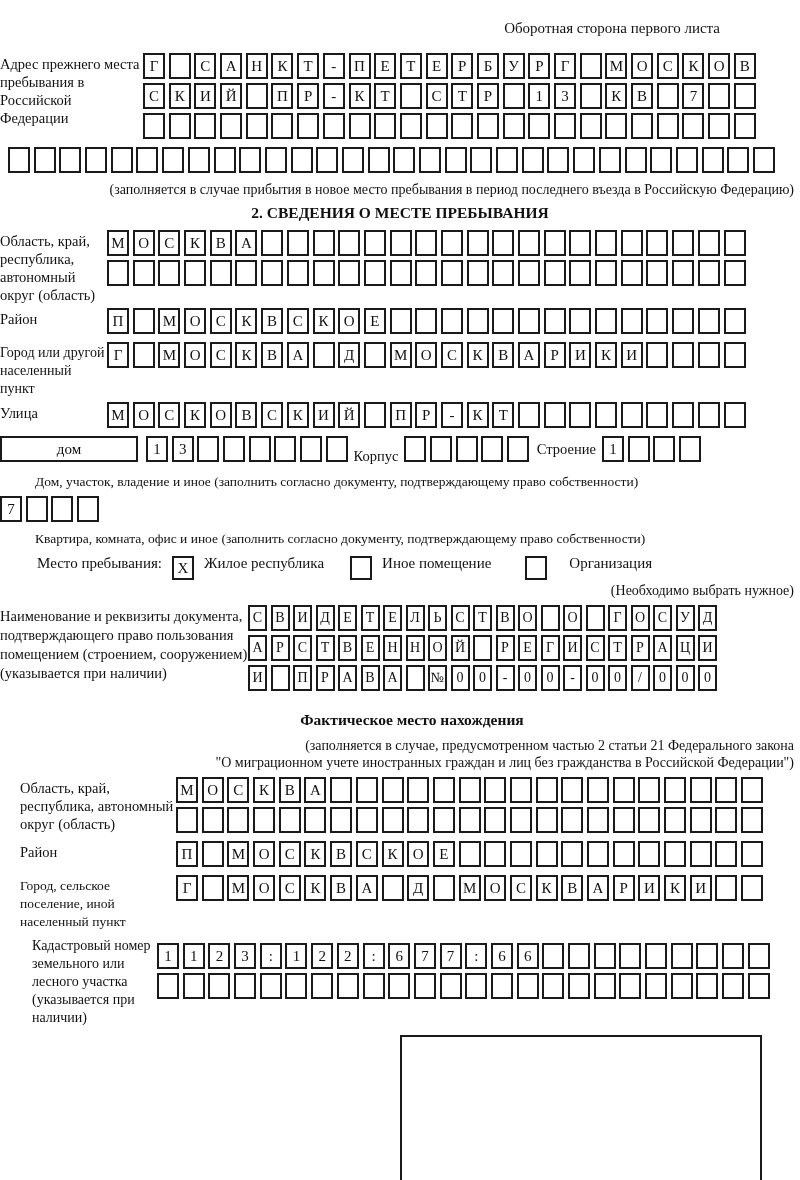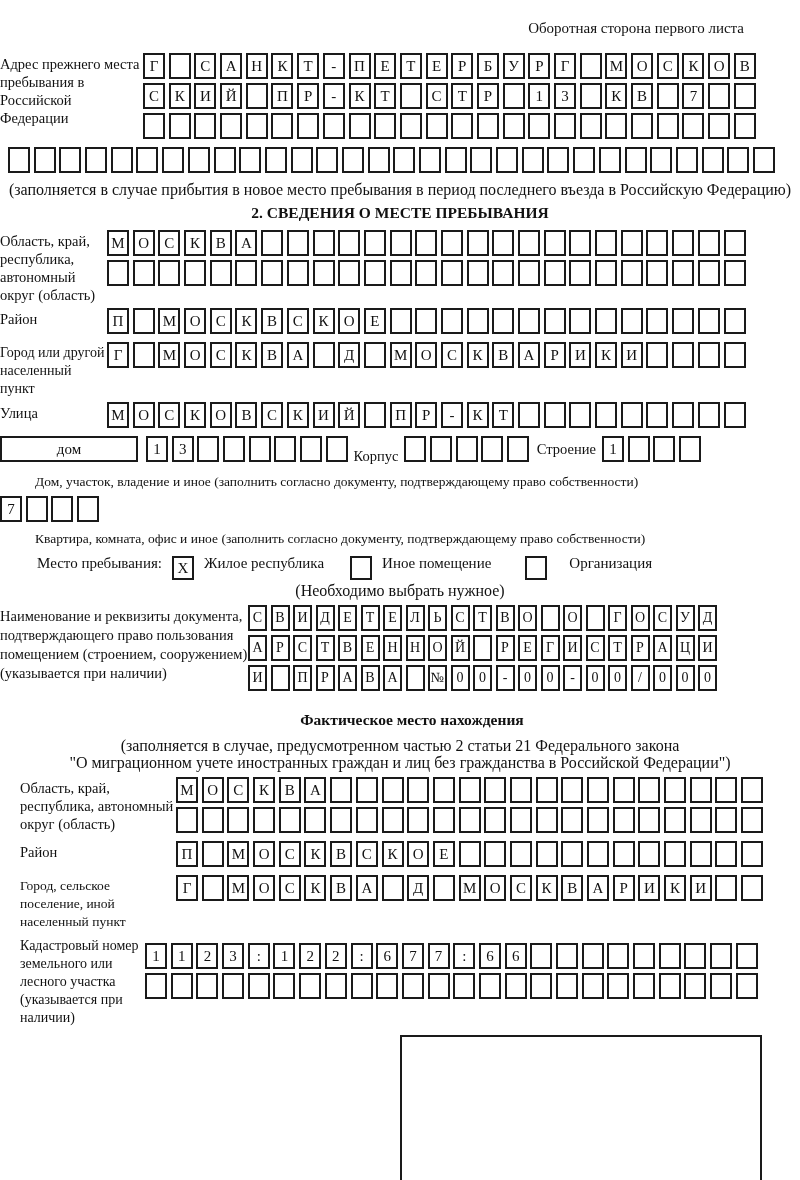--- a/index.html
+++ b/index.html
@@ -1,55 +1,55 @@
 <!DOCTYPE html>
 <html><head>
 <meta charset="utf-8">
 <style>
   html,body{margin:0;padding:0;background:#fff;}
   body{
     width:800px;height:1180px;overflow:hidden;color:#111;
     font-family:"Liberation Serif","DejaVu Serif",serif;
     position:relative;
   }
-  .hdr-note{ text-align:right; padding:20px 56px 0 0; font-size:15px; }
+  .hdr-note{ text-align:right; padding:20px 80px 0 0; font-size:15px; }
   .frow{ display:flex; align-items:flex-start; margin-bottom:4px; }
   .flabel{ font-size:14.5px; line-height:18px; flex:none; padding-top:2px; }
   .w143{ width:143px; } .w107{ width:107px; }
   .rows-stack{ display:flex; flex-direction:column; }
   .boxrow{ display:flex; flex:none; margin-bottom:4px; }
   .box{
     box-sizing:border-box; flex:none;
     width:22px; height:26px; margin-right:3.7px;
     border:2px solid #1a1a1a; background:#fff;
     display:inline-flex; align-items:center; justify-content:center;
     font-size:15px; line-height:1;
   }
   .boxrow.sm .box{ width:19px; height:26px; margin-right:3.5px; font-size:14px; }
   .fullrow{ padding-left:8px; }
-  .caption{ text-align:center; font-size:16px; margin:2px 6px 6px 6px; line-height:17px;}
+  .caption{ text-align:right; font-size:14px; margin:2px 6px 6px 6px; line-height:17px;}
   .caption-left{ font-size:13.5px; margin:0 0 6px 35px; line-height:17px;}
   .sec-title{ text-align:center; font-weight:bold; font-size:15.5px; margin:4px 0 8px 0; }
   .widebox{
     box-sizing:border-box; border:2px solid #1a1a1a; height:26px; flex:none;
     display:inline-flex; align-items:center; justify-content:center; font-size:15px;
   }
   .inline-lab{ font-size:14.5px; line-height:26px; flex:none; }
   .chk{
     box-sizing:border-box; width:22px; height:24px; border:2px solid #1a1a1a; flex:none;
     display:inline-flex; align-items:center; justify-content:center; font-size:15px; margin-top:1px;
   }
   .stay-row{ display:flex; align-items:flex-start; padding-left:37px; margin:8px 0 2px 0; font-size:15px;}
   .stamp-box{
     box-sizing:border-box; width:362px; height:173px; border:2px solid #1a1a1a;
     margin:8px 0 6px 400px;
   }
   .fact-row{ padding-left:20px; }
   .fact-row .flabel{ width:156px; }
-  .cad-row{ padding-left:20px; }
+  .cad-row{ padding-left:32px; }
   .cad-row .flabel{ width:125px; font-size:14px; }
 </style>
 </head>
 <body>
 
 <div class="hdr-note">Оборотная сторона первого листа</div>
 
 <div class="frow" style="margin-top:16px;">
   <div class="flabel w143">Адрес прежнего места пребывания в Российской Федерации</div>
   <div class="rows-stack">

